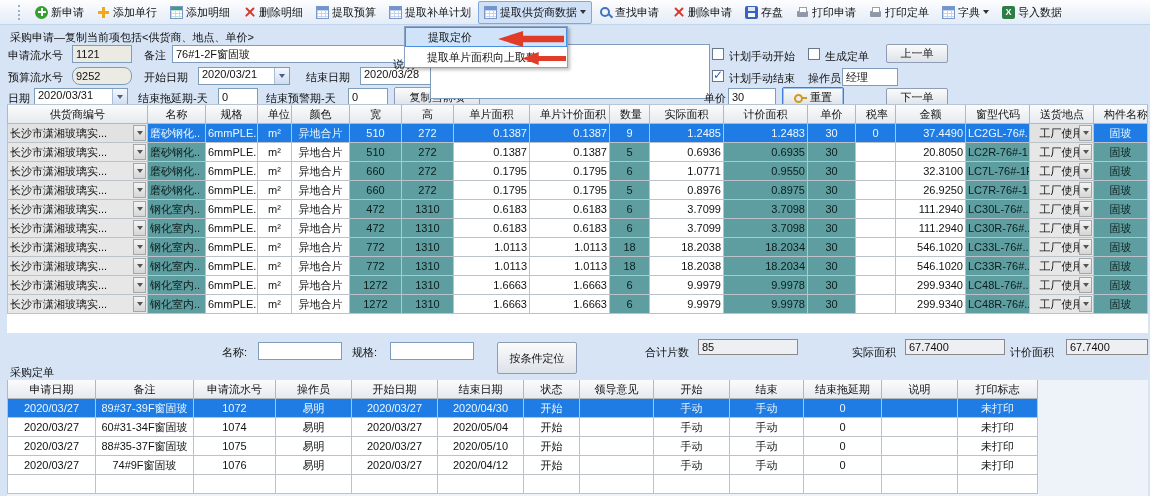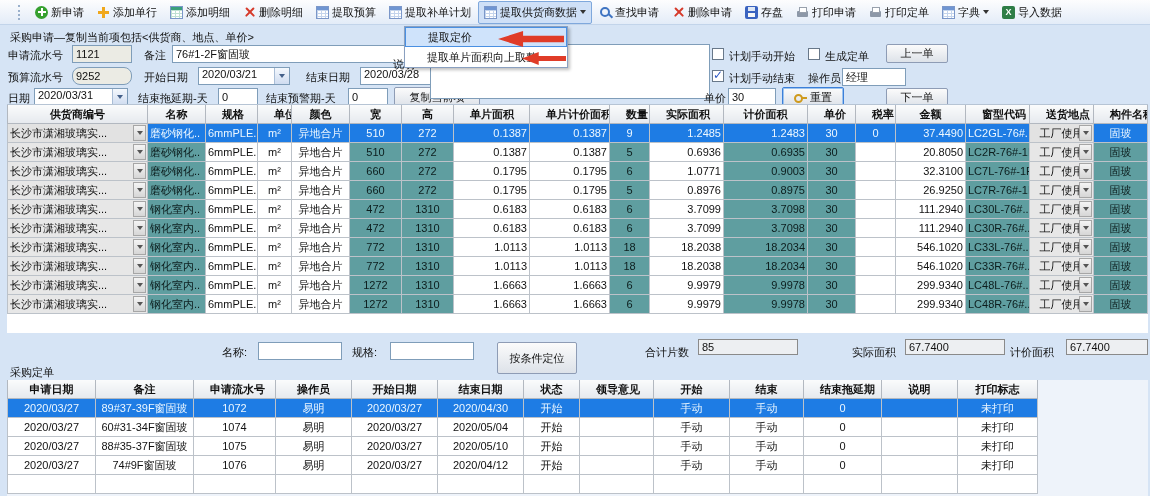--- a/index.html
+++ b/index.html
@@ -68,22 +68,22 @@
   .menu-item.sel{background:#cfe3fb;border:1px solid #4a90e2;height:18px;line-height:18px;box-sizing:content-box}
   .red-arrow{position:absolute;z-index:50;background:var(--annotation-red,#e03c28);
         clip-path:polygon(0 50%,38% 0,38% 30%,100% 30%,100% 70%,38% 70%,38% 100%)}
   .arrow1{left:498px;top:31px;width:66px;height:16px}
   .arrow2{left:522px;top:52px;width:44px;height:13px}
   
   .detail-wrap{position:absolute;left:7px;top:104px;width:1141px;height:228px;background:#fff;
         border-top:1px solid #b6c4d4;overflow:hidden}
   .orders-wrap{position:absolute;left:7px;top:380px;width:1141px;height:116px;background:#eef3fa;overflow:hidden}
   table.grid{border-collapse:collapse;table-layout:fixed;background:#fff}
-  table.grid th{height:18px;font-weight:bold;background:linear-gradient(#fafbfc,#e6e9ee);
-        border:1px solid #b2b8c0;border-top:none;overflow:hidden;white-space:nowrap;padding:0 16px}
+  table.grid th{height:18px;font-weight:normal;background:linear-gradient(#fafbfc,#e6e9ee);
+        border:1px solid #b2b8c0;border-top:none;overflow:hidden;white-space:nowrap;padding:0 10px}
   table.grid td{height:19px;border:1px solid #bcc2c9;overflow:hidden;white-space:nowrap;padding:0 2px;box-sizing:border-box}
   td.c-t{background:var(--teal-cell,#5f9ea0);color:#0c1d1d}
   td.c-d{background:#e7e7e7;position:relative;padding-right:15px}
   .ddb{position:absolute;right:1px;top:1px;bottom:1px;width:13px;background:linear-gradient(#f4f4f4,#d6d6d6);
        border:1px solid #a6a6a6;box-sizing:border-box;display:flex;align-items:center;justify-content:center}
   .ddb::after{content:"";border-left:3px solid transparent;border-right:3px solid transparent;border-top:4px solid #555}
   .a-l{text-align:left}.a-c{text-align:center}.a-r{text-align:right;padding-right:5px}
   tr.sel td{background:var(--selection-blue,#1e7ce4);color:#ecf7ff}
   tr.sel td.c-d{background:#e2e2e2;color:#111}
   .orders-title{position:absolute;left:10px;top:365px}
@@ -195,21 +195,21 @@
   <span class="lab" style="left:729px;top:49px">计划手动开始</span>
   <span class="cb" style="left:808px;top:48px"></span>
   <span class="lab" style="left:825px;top:49px">生成定单</span>
   <div class="btn" style="left:886px;top:44px;width:62px;height:19px">
     <span>上一单</span>
   </div>
 
   <span class="cb on" style="left:712px;top:70px"></span>
   <span class="lab" style="left:729px;top:71px">计划手动结束</span>
   <span class="lab" style="left:808px;top:71px">操作员</span>
-  <input class="fld" style="left: 842px; top: 68px; width: 64px;" value="经理">
+  <input class="fld" style="left: 842px; top: 68px; width: 56px;" value="经理">
 
   <span class="lab" style="left:704px;top:91px">单价</span>
   <input class="fld" style="left: 728px; top: 88px; width: 48px;" value="30">
   <div class="btn focus" style="left:782px;top:87px;width:62px;height:20px">
     <span class="ic ic-key"></span>
     <span>重置</span>
   </div>
   <div class="btn" style="left:886px;top:88px;width:62px;height:19px">
     <span>下一单</span>
   </div>
@@ -304,21 +304,21 @@
             <td class="c-t a-l">磨砂钢化..</td>
             <td class="c-p a-l">6mmPLE...</td>
             <td class="c-p a-c">m²</td>
             <td class="c-p a-c">异地合片</td>
             <td class="c-t a-c">660</td>
             <td class="c-t a-c">272</td>
             <td class="c-p a-r">0.1795</td>
             <td class="c-p a-r">0.1795</td>
             <td class="c-t a-c">6</td>
             <td class="c-p a-r">1.0771</td>
-            <td class="c-t a-r">0.9003</td>
+            <td class="c-t a-r">0.9550</td>
             <td class="c-t a-c">30</td>
             <td class="c-p a-c"></td>
             <td class="c-p a-r">32.3100</td>
             <td class="c-t a-c">LC7L-76#-1F0</td>
             <td class="c-d a-c"><span>工厂使用</span><span class="ddb"></span></td>
             <td class="c-t a-c">固玻</td>
           </tr>
           <tr>
             <td class="c-d a-l"><span>长沙市潇湘玻璃实...</span><span class="ddb"></span></td>
             <td class="c-t a-l">磨砂钢化..</td>

